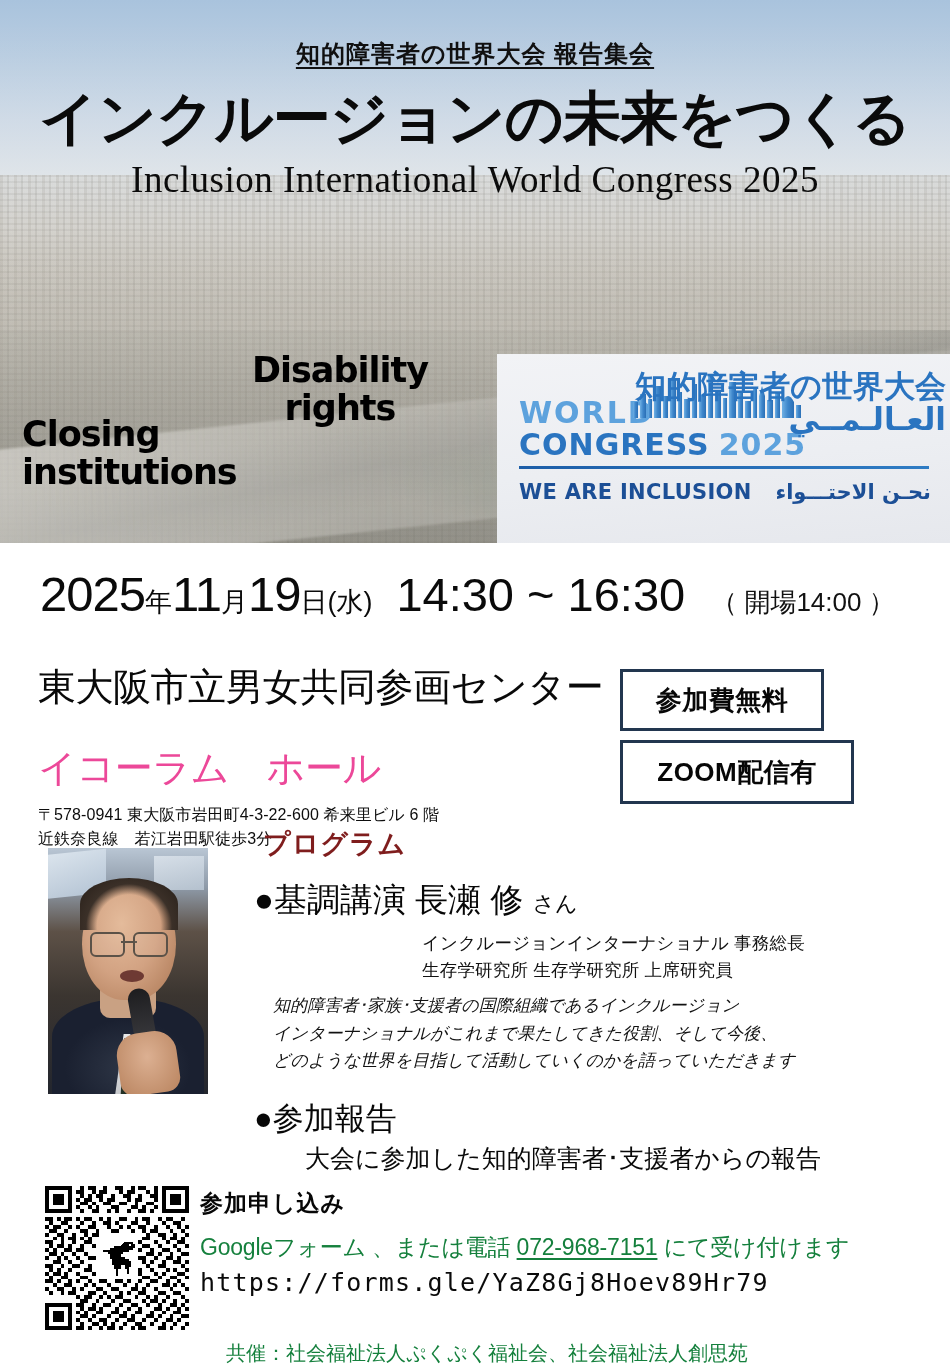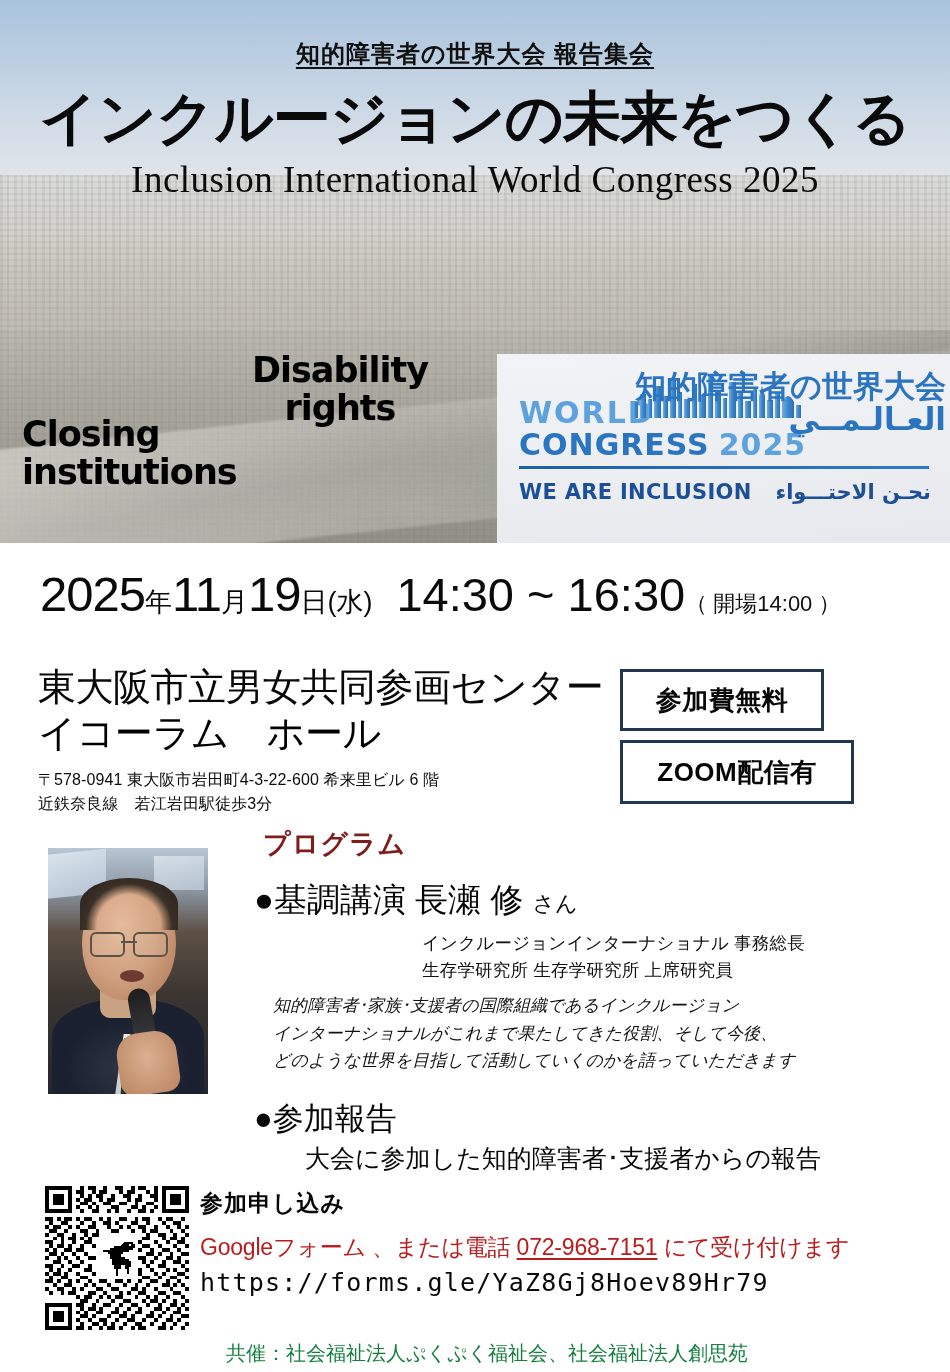--- a/index.html
+++ b/index.html
@@ -134,26 +134,26 @@
     font-family:"DejaVu Sans",sans-serif;}
 
   
   .datebar{
     position:absolute;left:40px;top:566px;width:880px;height:62px;
     display:flex;align-items:baseline;
   }
   .d-big{font-size:49px;font-weight:500;letter-spacing:-1px;color:#0a0a0a;}
   .d-sm{font-size:27px;font-weight:500;color:#0a0a0a;}
   .d-time{font-size:47px;font-weight:500;letter-spacing:0px;color:#0a0a0a;margin-left:24px;}
-  .d-open{font-size:22px;font-weight:400;color:#111;text-align:right;}
+  .d-open{font-size:26px;font-weight:400;color:#111;margin-left:26px;text-align:right;}
 
   
   .venue{position:absolute;left:38px;top:664px;width:600px;}
   .venue-l1{font-size:38px;font-weight:400;letter-spacing:-.5px;line-height:1.22;color:#090909;}
-  .venue-l2{font-size:38px;font-weight:400;letter-spacing:-.5px;line-height:1.22;color:#000000;}
+  .venue-l2{font-size:38px;font-weight:400;letter-spacing:-.5px;line-height:1.22;color:#ec4899;margin-top:35px;}
   .venue-addr{margin-top:11px;font-size:16px;line-height:1.5;color:#0d0d0d;letter-spacing:.1px;}
 
   .badge{
     position:absolute;border:3px solid #22364f;background:#fff;
     display:flex;align-items:center;justify-content:center;
     font-size:26px;font-weight:600;color:#070707;letter-spacing:.5px;
   }
   .badge-free{left:620px;top:669px;width:198px;height:56px;}
   .badge-zoom{left:620px;top:740px;width:228px;height:58px;}
 
@@ -201,21 +201,21 @@
   .prog-keynote .san{font-size:22px;font-weight:400;}
   .prog-cred{position:absolute;left:422px;top:930px;font-size:17.5px;line-height:1.52;color:#111;letter-spacing:.2px;}
   .prog-desc{position:absolute;left:273px;top:992px;font-size:17px;line-height:1.62;font-style:italic;color:#111;letter-spacing:.1px;}
   .prog-report{position:absolute;left:254px;top:1098px;font-size:31px;font-weight:500;color:#070707;}
   .prog-report-sub{position:absolute;left:305px;top:1142px;font-size:25px;font-weight:400;color:#090909;}
 
   
   .qr{position:absolute;left:45px;top:1186px;width:144px;height:144px;background:#fff;}
   .qr svg{display:block;}
   .apply-title{position:absolute;left:200px;top:1188px;font-size:23px;font-weight:800;letter-spacing:1px;color:#070707;}
-  .apply-line{position:absolute;left:200px;top:1232px;font-size:23px;color:#b91c1c;letter-spacing:-.2px;white-space:nowrap;}
+  .apply-line{position:absolute;left:200px;top:1232px;font-size:23px;color:#15803d;letter-spacing:-.2px;white-space:nowrap;}
   .apply-line u{text-decoration:underline;text-underline-offset:3px;text-decoration-thickness:2px;}
   .apply-url{position:absolute;left:200px;top:1268px;font-size:25px;letter-spacing:1.2px;color:#0a0a0a;
     font-family:"DejaVu Sans Mono","Liberation Mono",monospace;}
   .footer{position:absolute;left:12px;top:1340px;width:950px;text-align:center;font-size:20px;font-weight:500;color:#15803d;letter-spacing:0px;}
 </style>
 </head>
 <body>
 
 <div class="poster">
 

